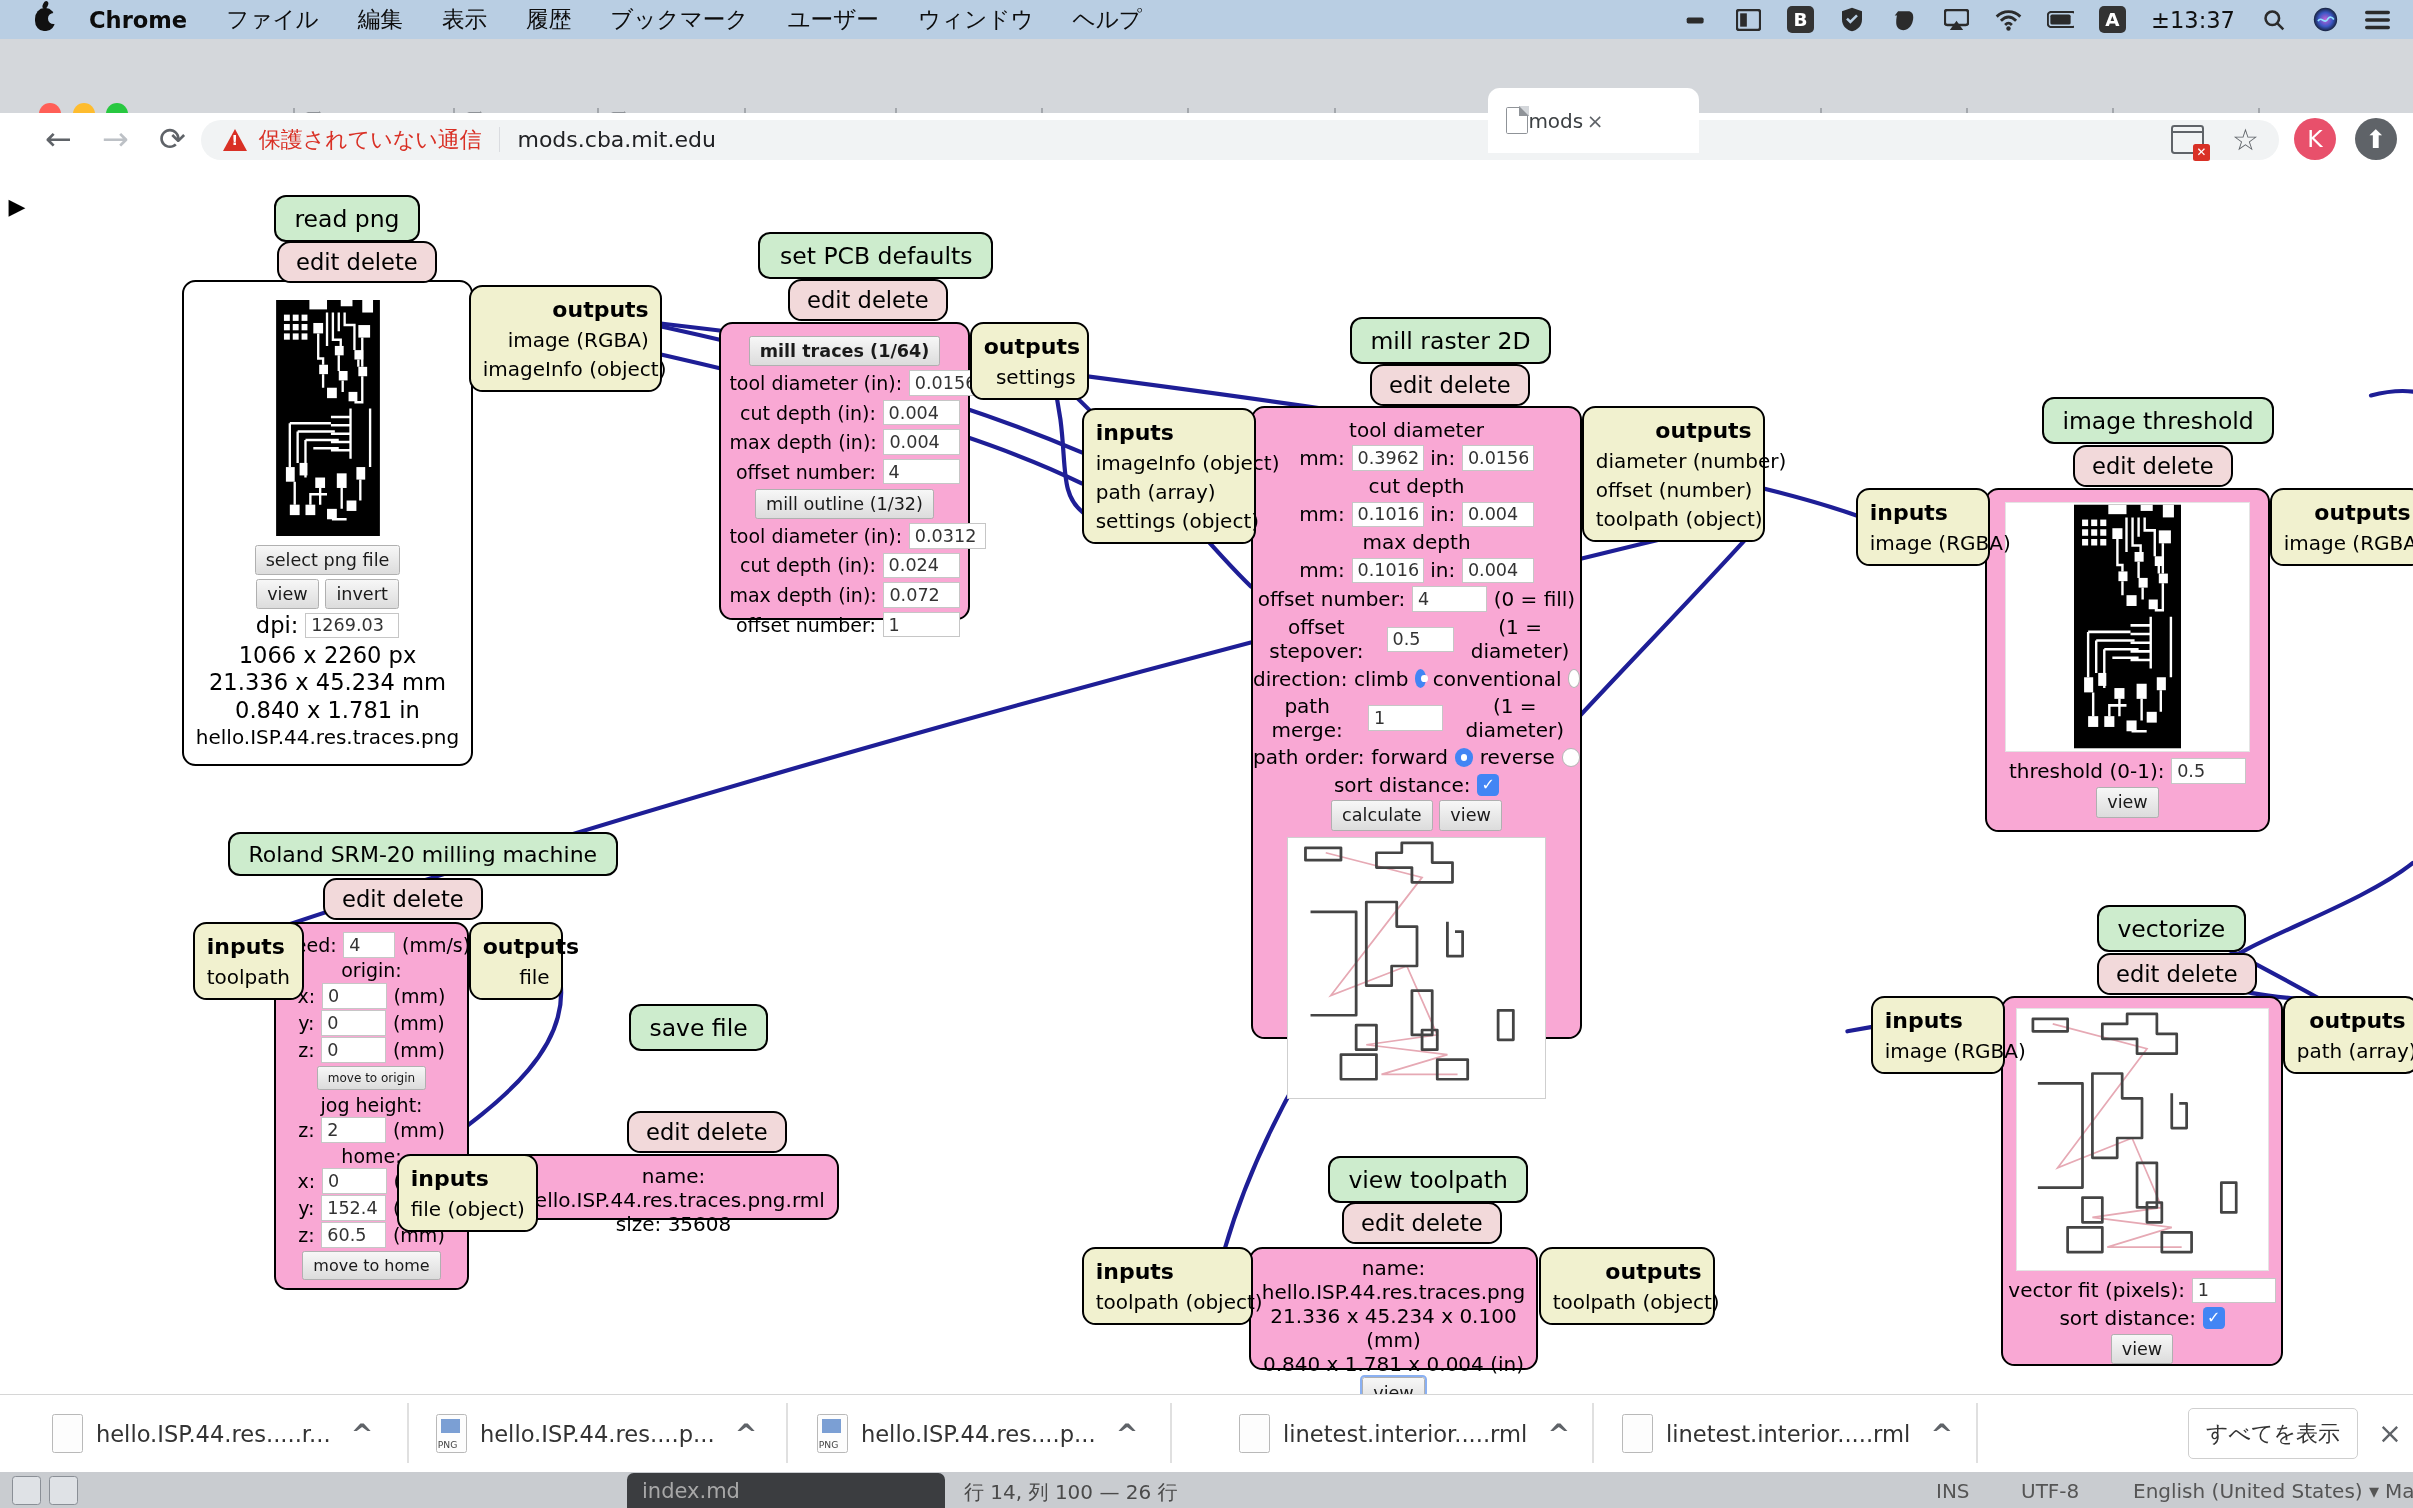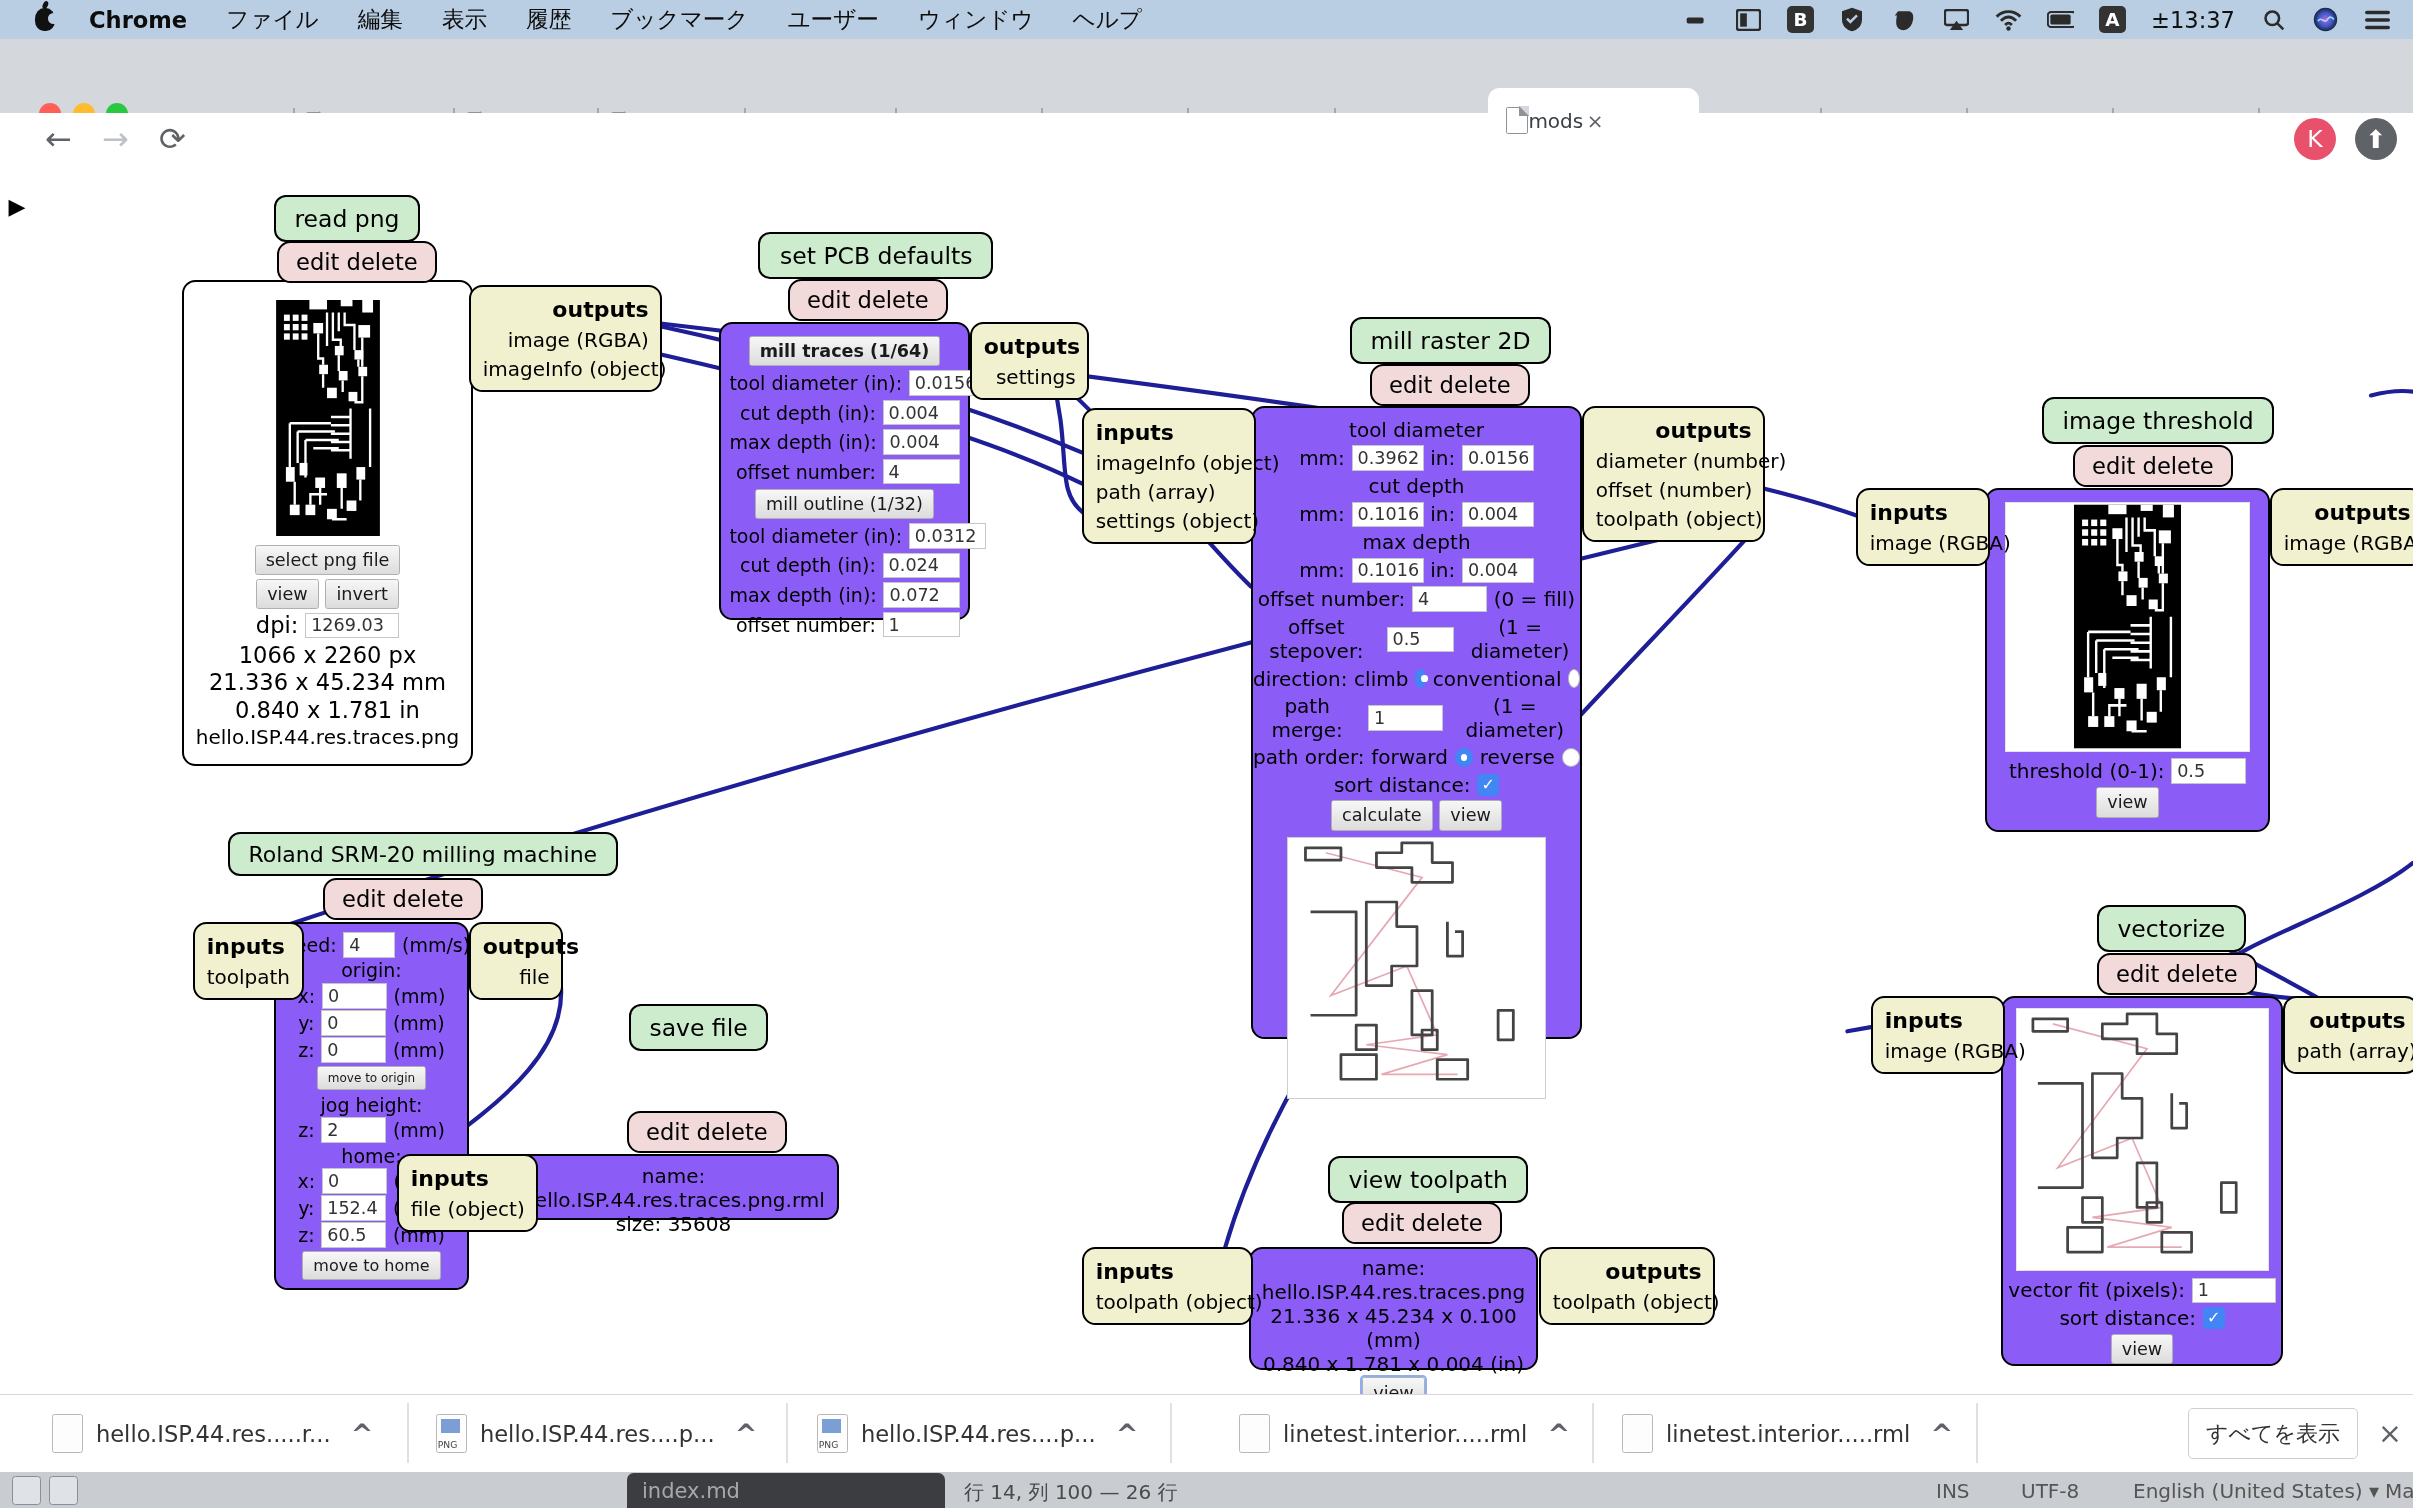--- a/index.html
+++ b/index.html
@@ -54,21 +54,21 @@
           font-size:23.5px;display:flex;align-items:center;justify-content:center;}
   .updbtn{position:absolute;top:5px;width:42px;height:42px;border-radius:50%;background:#5f6368;color:#fff;
           font-size:25px;display:flex;align-items:center;justify-content:center;}
   
   #canvas{position:absolute;left:0;top:166px;width:2413px;height:1228px;background:#fff;}
   #wires{position:absolute;left:0;top:0;z-index:1;}
   .mod-title{position:absolute;z-index:6;background:#cdeccd;border:2.5px solid #000;border-radius:12px;
              font-size:23.5px;padding:7.5px 18.4px;white-space:nowrap;}
   .mod-edit{position:absolute;z-index:6;background:#f2d9da;border:2.5px solid #000;border-radius:13.4px;
             font-size:22.6px;padding:5.9px 17px;white-space:nowrap;}
-  .panel{position:absolute;z-index:3;background:#8b5cf6;border:2.5px solid #000;border-radius:13.4px;
+  .panel{position:absolute;z-index:3;background:#f9a8d4;border:2.5px solid #000;border-radius:13.4px;
          font-size:20px;text-align:center;color:#000;}
   .panel.white{background:#fff;}
   .io{position:absolute;z-index:4;background:#f1f1cf;border:2.5px solid #000;border-radius:13.4px;
       padding:6.7px 11.7px;font-size:20px;line-height:1.45;white-space:nowrap;}
   .io .hdr{font-weight:bold;font-size:22px;}
   .io.right{text-align:right;}
   .tin{background:#fff;border:1.7px solid #c6c6c6;color:#333;font-size:17.6px;padding:1.7px 5px;
        font-family:inherit;box-sizing:border-box;}
   .gbtn{background:linear-gradient(#f7f7f7,#dcdcdc);border:1.7px solid #b0b0b0;font-size:17.6px;
         padding:4.2px 10px;color:#1a1a1a;border-radius:2.5px;font-family:inherit;}
@@ -357,20 +357,32 @@
       <span class="x">×</span>
     </div>
   <div class="tsep" style="left:2258px;"></div>
   <div class="newtab" style="left:2283px;">+</div>
 </div>
 
 <div id="toolbar">
   <div class="navbtn" style="left:45px;">←</div>
   <div class="navbtn" style="left:102px;color:#bdc1c6;">→</div>
   <div class="navbtn" style="left:159px;">⟳</div>
+  <div id="omnibox">
+    <span class="warn-tri"></span>
+    <span style="color:#d93025;">保護されていない通信</span>
+    <span class="omni-sep"></span>
+    <span>mods.cba.mit.edu</span>
+    <div id="omni-right">
+      <span class="ext-icon">
+          <span class="ext-badge">✕</span>
+        </span>
+      <span class="star">☆</span>
+    </div>
+  </div>
   <div class="avatar" style="left:2294px;">K</div>
   <div class="updbtn" style="left:2355px;">⬆</div>
 </div>
 
 <div id="canvas"></div>
 <div class="arrow-toggle abs" style="left:8.4px;top:194px;z-index:2;">▶</div>
 
 <svg id="wires" width="2413" height="1508" viewBox="0 0 2880 1800">
   <g stroke="#1e1e96" stroke-width="5" fill="none" stroke-linecap="round">
     <path d="M753 382 C 980 430, 1150 480, 1291 540"></path>

